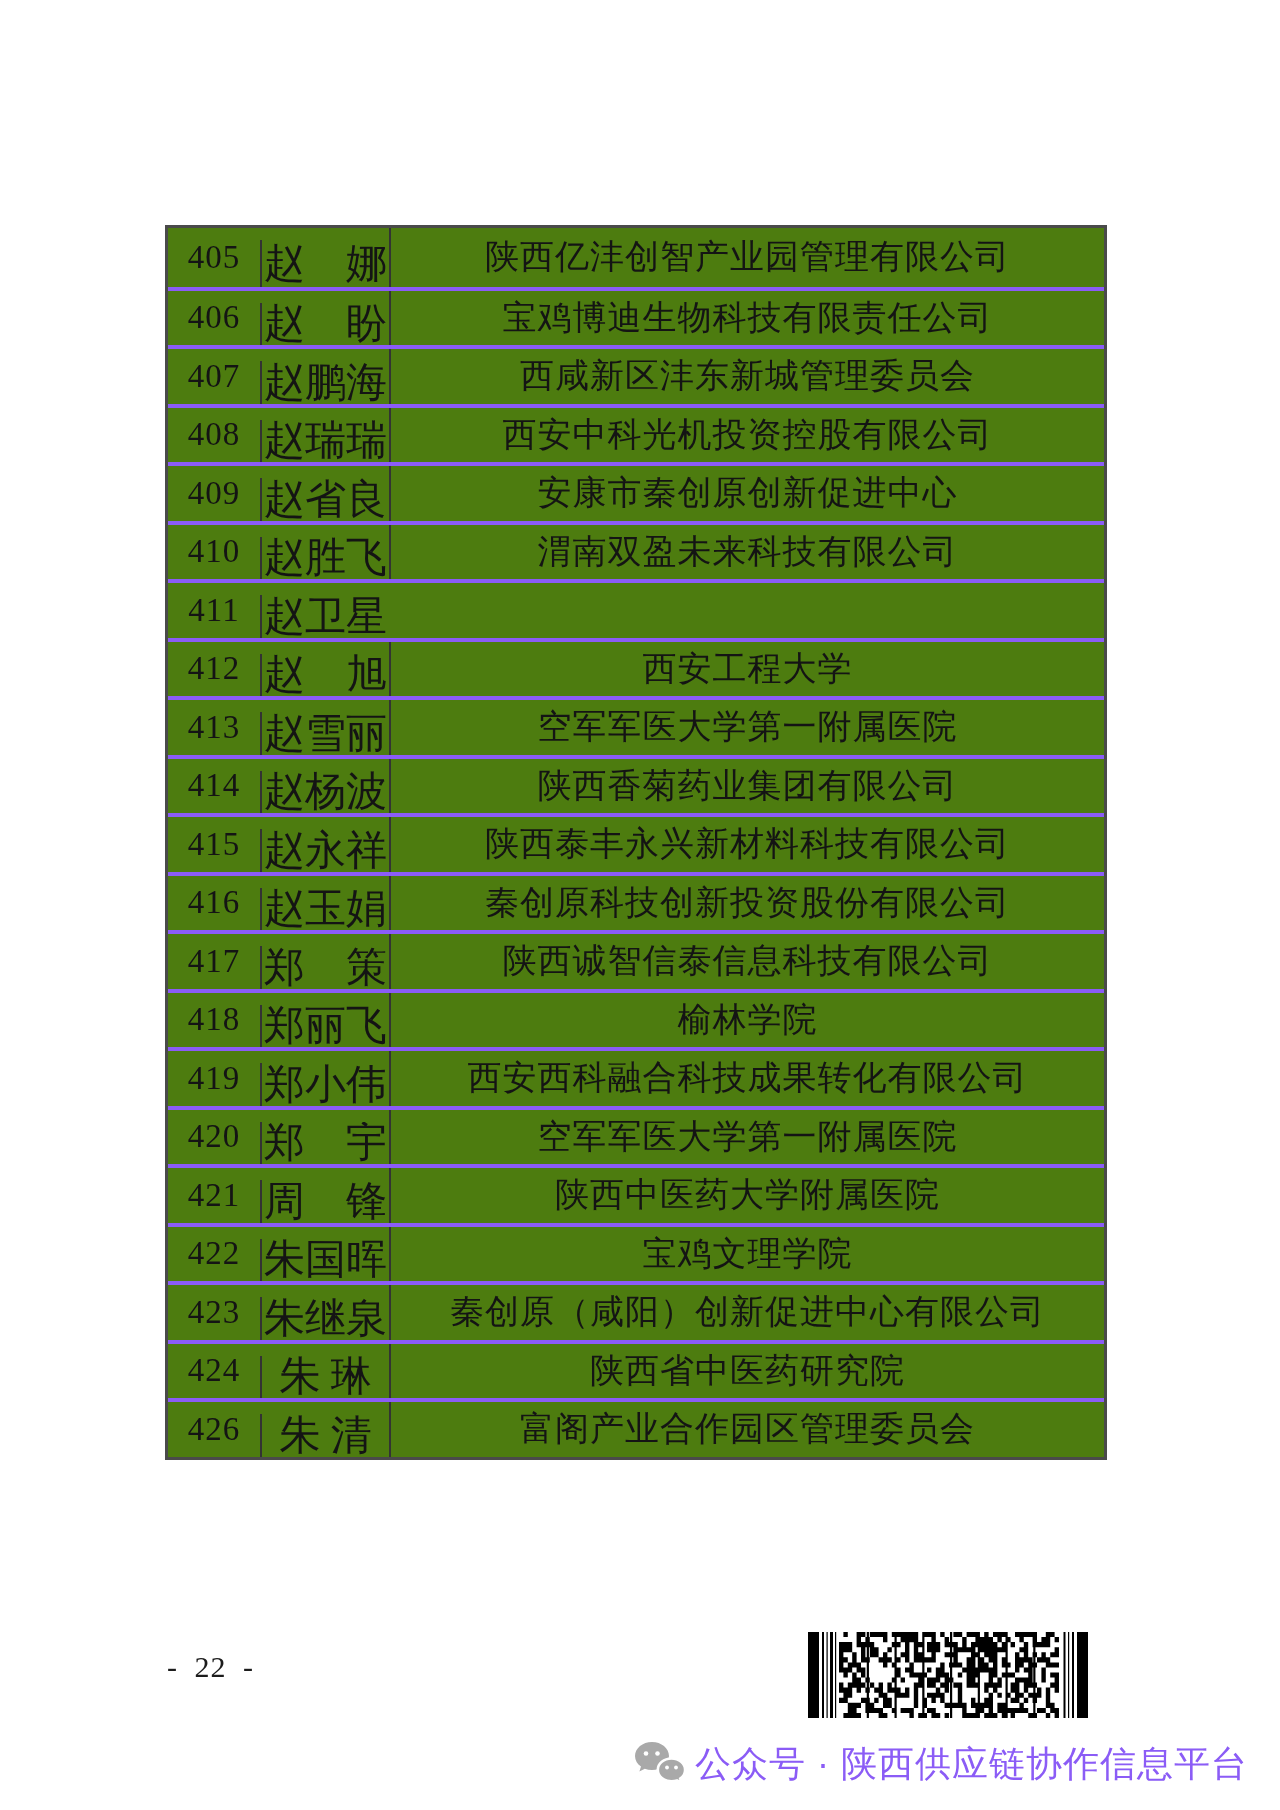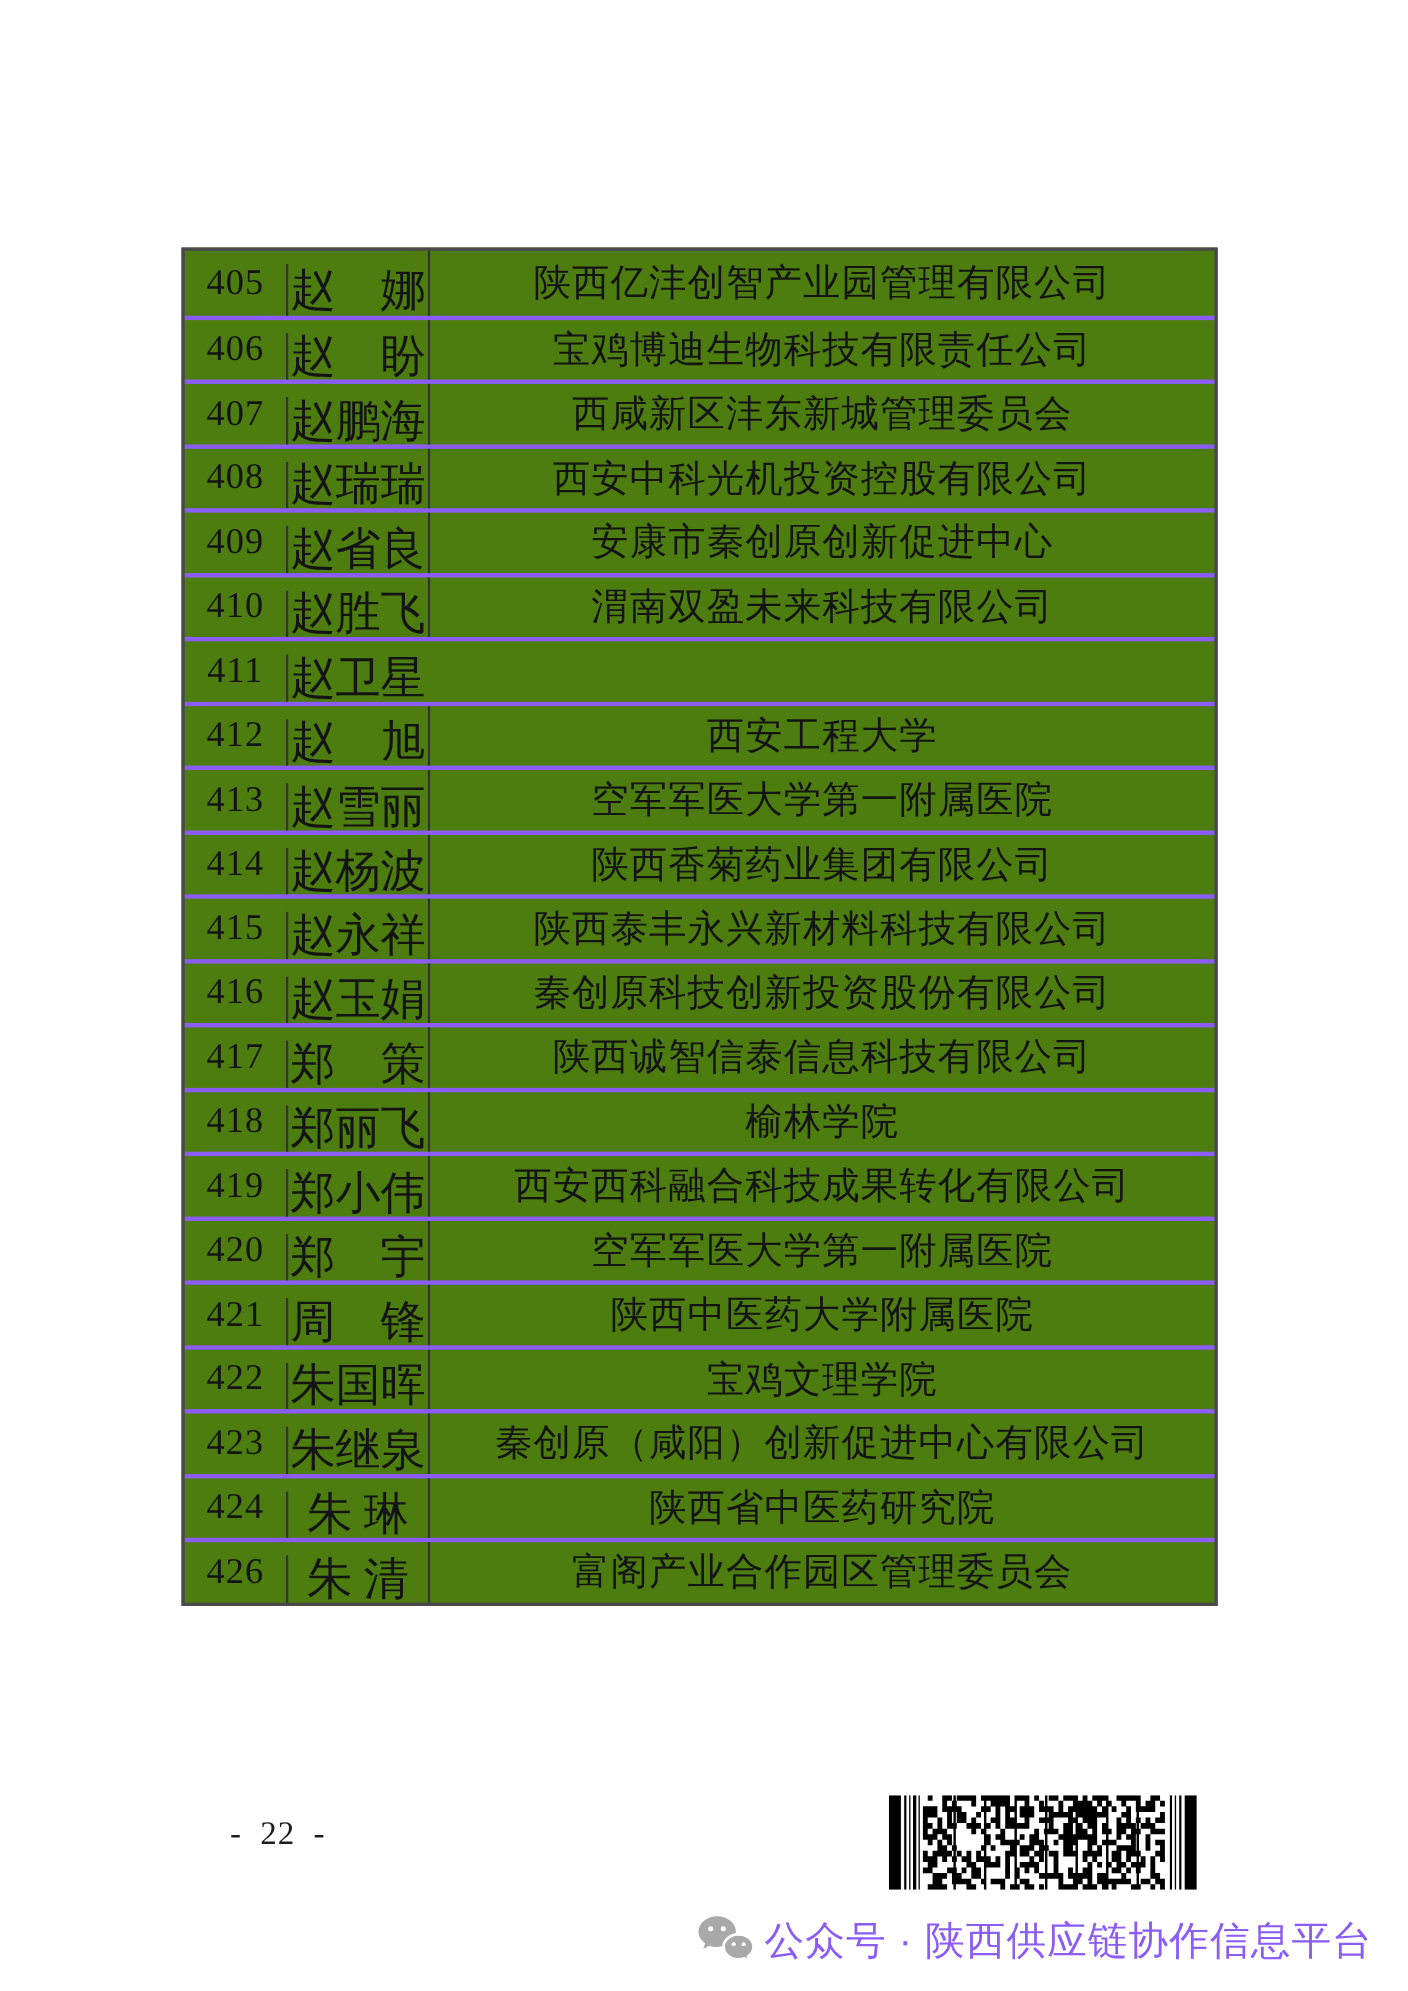--- a/index.html
+++ b/index.html
@@ -14,21 +14,21 @@
   .t-row:first-child{border-top:none;}
   .t-cell{display:flex;align-items:center;justify-content:center;overflow:hidden;
           border-left:2px solid #333;box-sizing:border-box;}
   .t-cell:first-child{border-left:none;}
   .c-num{font-size:33px;letter-spacing:1px;}
   .c-name{font-size:41px;white-space:pre;margin-top:12px;}
   .c-org{font-size:34px;letter-spacing:1px;white-space:pre;}
 
   
   .pageno{position:absolute;left:167px;top:1650px;font-size:30px;color:#1c1c1c;
-          word-spacing:8px;letter-spacing:1px;margin-left:42px;}
+          word-spacing:8px;letter-spacing:1px;}
 
   
   .barcode{position:absolute;left:808px;top:1632px;width:280px;height:86px;}
 
   
   .footer{position:absolute;left:634px;top:1740px;display:flex;align-items:center;gap:9px;}
   .footer .wx{width:52px;height:47px;flex:0 0 auto;}
   .footer .ftext{font-family:"Liberation Sans", sans-serif;font-size:36px;color:#8b5cf6;
                  letter-spacing:1px;white-space:nowrap;}
 </style>

